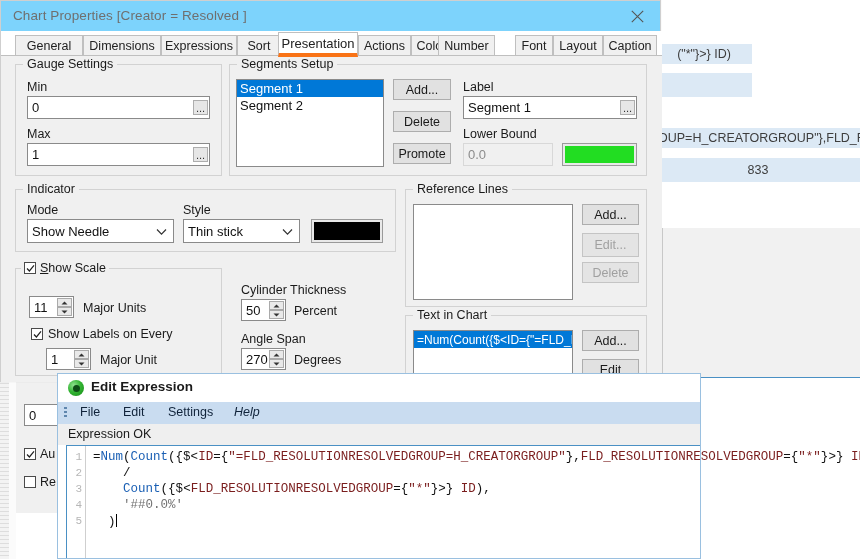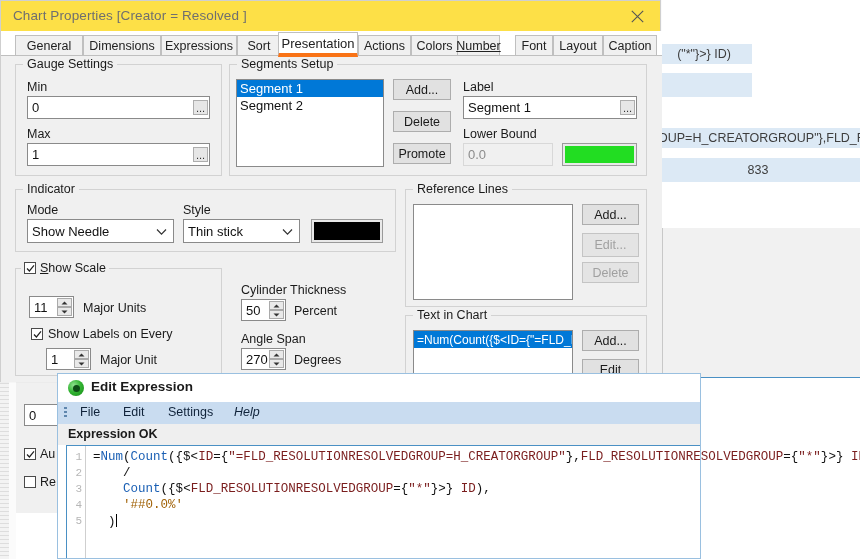--- a/index.html
+++ b/index.html
@@ -22,21 +22,21 @@
   .bg-row.l{display:flex;align-items:center;padding-left:2px;}
   .bg-blank{position:absolute;background:#dce9f5;}
   .bg-bigpanel{position:absolute;background:#f1f1f1;}
   .bg-hline{position:absolute;background:#4a90c4;height:1px;}
   .bg-vline{position:absolute;background:#c8c8c8;width:1px;}
 
   
   #cp{position:absolute;left:0;top:0;width:661px;height:382px;background:#f0f0f0;
       border:1px solid #cfcfcf;box-sizing:border-box;
       box-shadow:0 0 0 1px rgba(0,0,0,.02);}
-  #cp-title{position:absolute;left:0;top:0;right:0;height:30px;background:#fde047;}
+  #cp-title{position:absolute;left:0;top:0;right:0;height:30px;background:#7dd3fc;}
   #cp-title .t{position:absolute;left:12px;top:7px;font-size:13.5px;color:#6f6f6f;
      letter-spacing:.1px;white-space:nowrap;}
   #cp-close{position:absolute;right:0;top:0;width:46px;height:30px;
      display:flex;align-items:center;justify-content:center;color:#555;}
   #cp-close svg{display:block;}
 
   
   #tabstrip{position:absolute;left:0;top:30px;width:661px;height:25px;background:#ffffff;}
   .tab{position:absolute;top:4px;height:21px;box-sizing:border-box;
        background:#f0f0f0;border:1px solid #bfbfbf;border-bottom:none;
@@ -100,33 +100,33 @@
   #ee-icon{position:absolute;left:10px;top:6px;width:16px;height:16px;border-radius:50%;
       background:radial-gradient(circle at 35% 32%,#8fe08f 0%,#34b534 45%,#128a12 100%);
       display:flex;align-items:center;justify-content:center;}
   #ee-icon i{display:block;width:7px;height:7px;border-radius:50%;background:#0d4d16;}
   #ee-title .t{position:absolute;left:33px;top:5px;font-size:13.5px;color:#1a1a1a;font-weight:bold;}
   #ee-menubar{position:absolute;left:0;top:28px;right:0;height:22px;background:#c9dcf0;}
   #ee-grip{position:absolute;left:6px;top:5px;width:3px;height:12px;
      background:repeating-linear-gradient(to bottom,#5f86ad 0 2px,transparent 2px 4px);}
   .mi{position:absolute;top:3px;height:16px;font-size:12.5px;color:#10233a;white-space:nowrap;}
   #ee-status{position:absolute;left:0;top:50px;right:0;height:21px;background:#efefef;}
-  #ee-status .t{position:absolute;left:10px;top:3px;font-size:12.5px;color:#1a1a1a;font-weight:bold;}
+  #ee-status .t{position:absolute;left:10px;top:3px;font-size:12.5px;color:#1a1a1a;}
   #ee-edit{position:absolute;left:8px;top:71px;right:0;bottom:0;background:#ffffff;
      border:1px solid #4a90c4;border-right:none;border-bottom:none;box-sizing:border-box;}
   #gutter{position:absolute;left:0;top:0;width:18px;bottom:0;background:#ffffff;
      border-right:1px solid #cfcfcf;}
   .gn{position:absolute;right:3px;font-size:11px;color:#b6b6b6;
      font-family:"Liberation Mono", monospace;}
   .code{position:absolute;left:26px;font-family:"Liberation Mono", monospace;
      font-size:12.5px;white-space:pre;letter-spacing:0px;}
   .fn{color:#1a5fb4;}
   .st{color:#7a1d1d;}
   .pl{color:#111;}
-  .str{color:#a16207;}
+  .str{color:#737373;}
   .caret{display:inline-block;width:1px;height:13px;background:#000;vertical-align:-2px;}
 </style>
 </head>
 <body>
 
 <div id="bg">
   <div class="bg-ruler"></div>
   <div class="bg-ruler2"></div>
 
   <div class="bg-bigpanel" style="left:663px;top:228px;width:197px;height:150px;"></div>
@@ -193,21 +193,21 @@
       </div>
     <div class="tab sel" style="left:277px;width:80px;left:277px;">
         <span>Presentation</span>
       </div>
     <div class="tab" style="left:357px;width:53px;">
         <span>Actions</span>
       </div>
     <div class="tab" style="left:410px;width:47px;text-align:center;">
         <span>Colors</span>
       </div>
-    <div class="tab" style="left:456px;width:43px;text-decoration:underline;">
+    <div class="tab" style="left:437px;width:57px;">
         <span>Number</span>
       </div>
     <div class="tab" style="left:514px;width:38px;">
         <span>Font</span>
       </div>
     <div class="tab" style="left:552px;width:50px;">
         <span>Layout</span>
       </div>
     <div class="tab" style="left:602px;width:54px;">
         <span>Caption</span>

